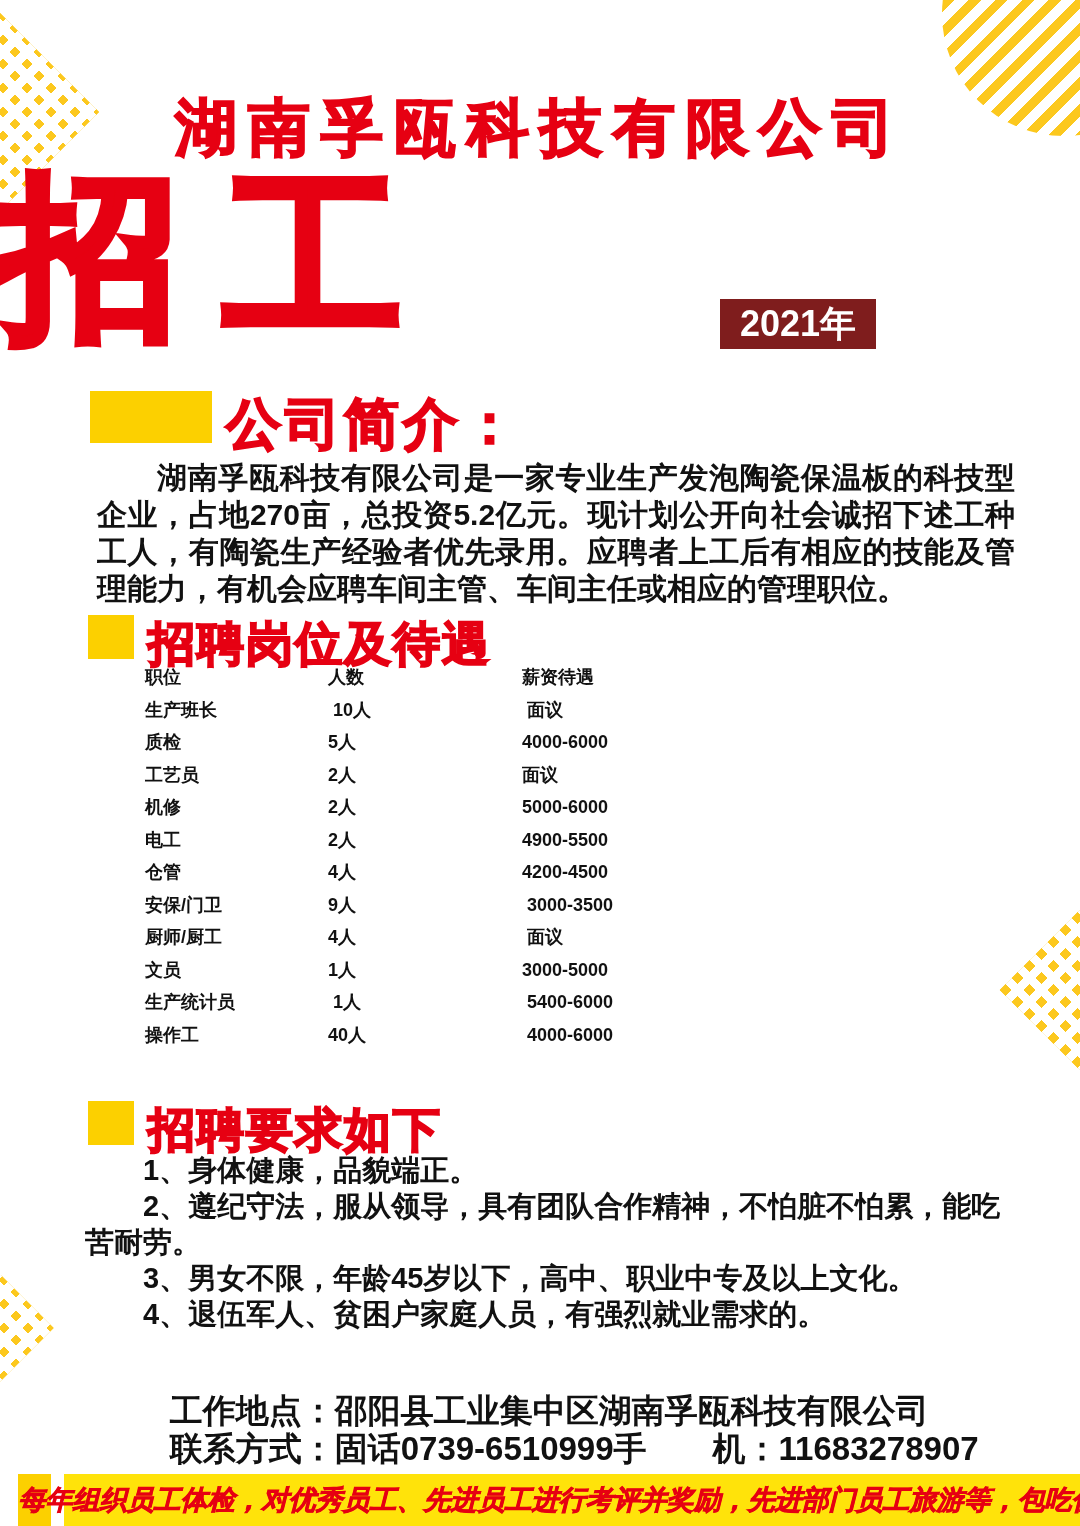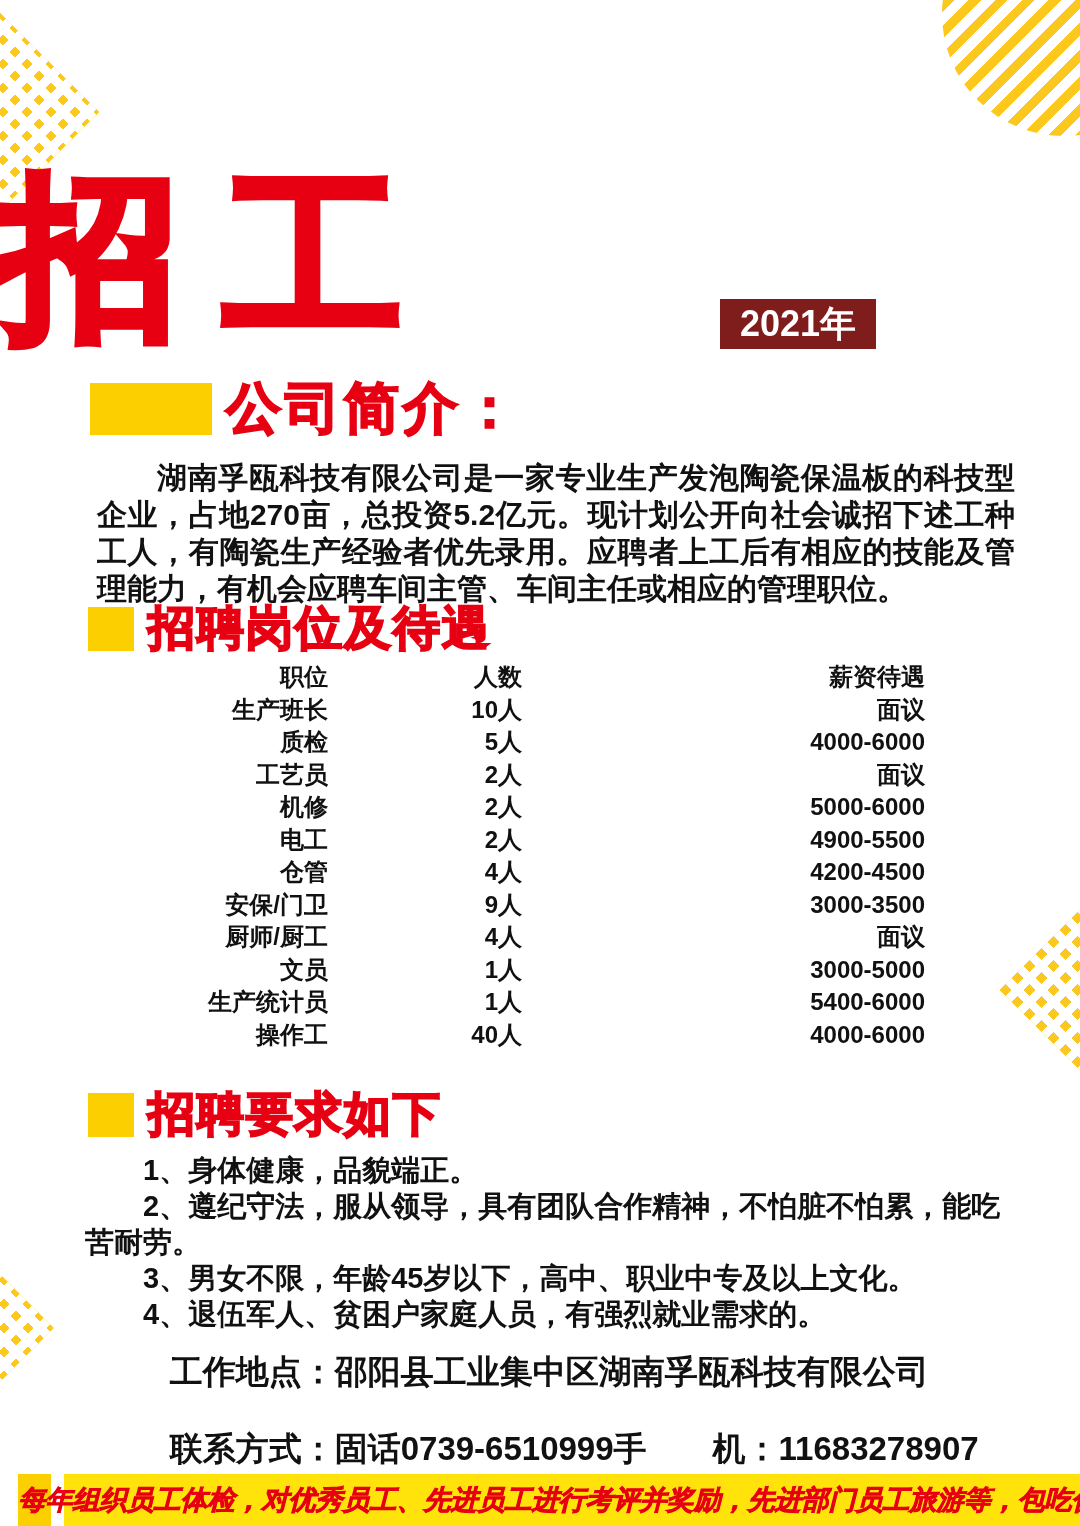--- a/index.html
+++ b/index.html
@@ -40,48 +40,48 @@
   }
 
   
   .section-head{position:absolute;display:flex;align-items:center;}
   .head-intro{top:372px;left:90px;}
   .head-jobs{top:597px;left:88px;}
   .head-req{top:1083px;left:88px;}
   .marker-wide{width:122px;height:52px;background:#fcd000;}
   .marker-square{width:46px;height:44px;background:#fcd000;}
   .section-title{
-    margin:0 0 0 14px;color:#e60012;font-weight:bold;white-space:nowrap;
+    margin:16px 0 0 14px;color:#e60012;font-weight:bold;white-space:nowrap;
     -webkit-text-stroke:2px #e60012;
   }
   .title-lg{font-size:55px;letter-spacing:4px;}
   .title-md{font-size:47px;letter-spacing:2px;}
 
   
   .intro-body{
     position:absolute;top:447px;left:85px;width:918px;margin:12px;
     font-size:30px;font-weight:bold;line-height:37px;text-indent:2em;
     text-align:justify;color:#111111;
   }
 
   
   .jobs-table{position:absolute;top:661px;left:145px;width:780px;}
-  .trow{display:flex;height:32.5px;line-height:32.5px;font-size:24px;font-weight:bold;color:#111111;text-align:right;}
+  .trow{display:flex;height:32.5px;line-height:32.5px;font-size:18px;font-weight:bold;color:#111111;}
   .trow span{white-space:pre;}
   .c1{width:183px;}
   .c2{width:194px;}
   .c3{flex:1;}
 
   
   .req-list{position:absolute;top:1152px;left:85px;width:925px;}
   .req-item{margin:0;font-size:29px;font-weight:bold;line-height:36px;text-indent:2em;color:#111111;}
 
   
   .contact-line{position:absolute;left:133px;font-size:33px;font-weight:bold;color:#111111;white-space:pre;}
-  .line-location{top:1312px;}
+  .line-location{top:1351px;}
   .line-phone{top:1389px;}
   .line-phone .gap{}
 
   
   .footer-square{position:absolute;left:18px;top:1474px;width:33px;height:52px;background:#fcd000;}
   .footer-banner{
     position:absolute;left:64px;top:1474px;right:0;height:52px;background:#ffe30a;
     display:flex;align-items:center;justify-content:center;
     color:#e60012;font-size:27px;font-weight:bold;font-style:italic;
     -webkit-text-stroke:0.8px #e60012;white-space:nowrap;
@@ -90,20 +90,21 @@
 </head>
 <body>
 
 <div class="poster">
 
   <div class="dots dots-tl"></div>
   <div class="stripes-circle"></div>
   <div class="dots dots-rm"></div>
   <div class="dots dots-bl"></div>
 
+  <div class="company-name">湖南孚瓯科技有限公司</div>
   <div class="headline">招工</div>
   <div class="year-badge">2021年</div>
 
   <div class="section-head head-intro">
     <div class="marker-wide"></div>
     <h2 class="section-title title-lg">公司简介：</h2>
   </div>
   <p class="intro-body">湖南孚瓯科技有限公司是一家专业生产发泡陶瓷保温板的科技型企业，占地270亩，总投资5.2亿元。现计划公开向社会诚招下述工种工人，有陶瓷生产经验者优先录用。应聘者上工后有相应的技能及管理能力，有机会应聘车间主管、车间主任或相应的管理职位。</p>
 
   <div class="section-head head-jobs">

